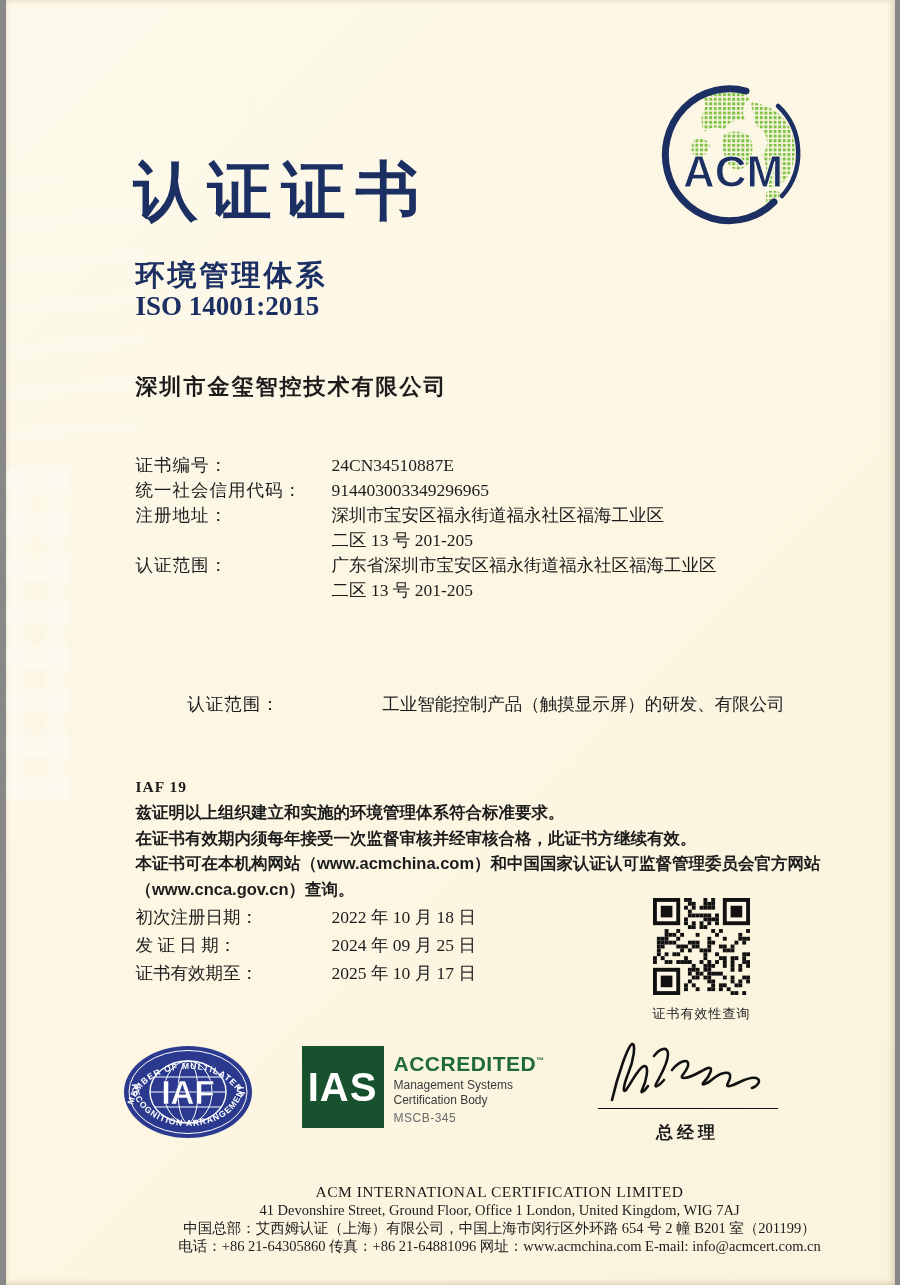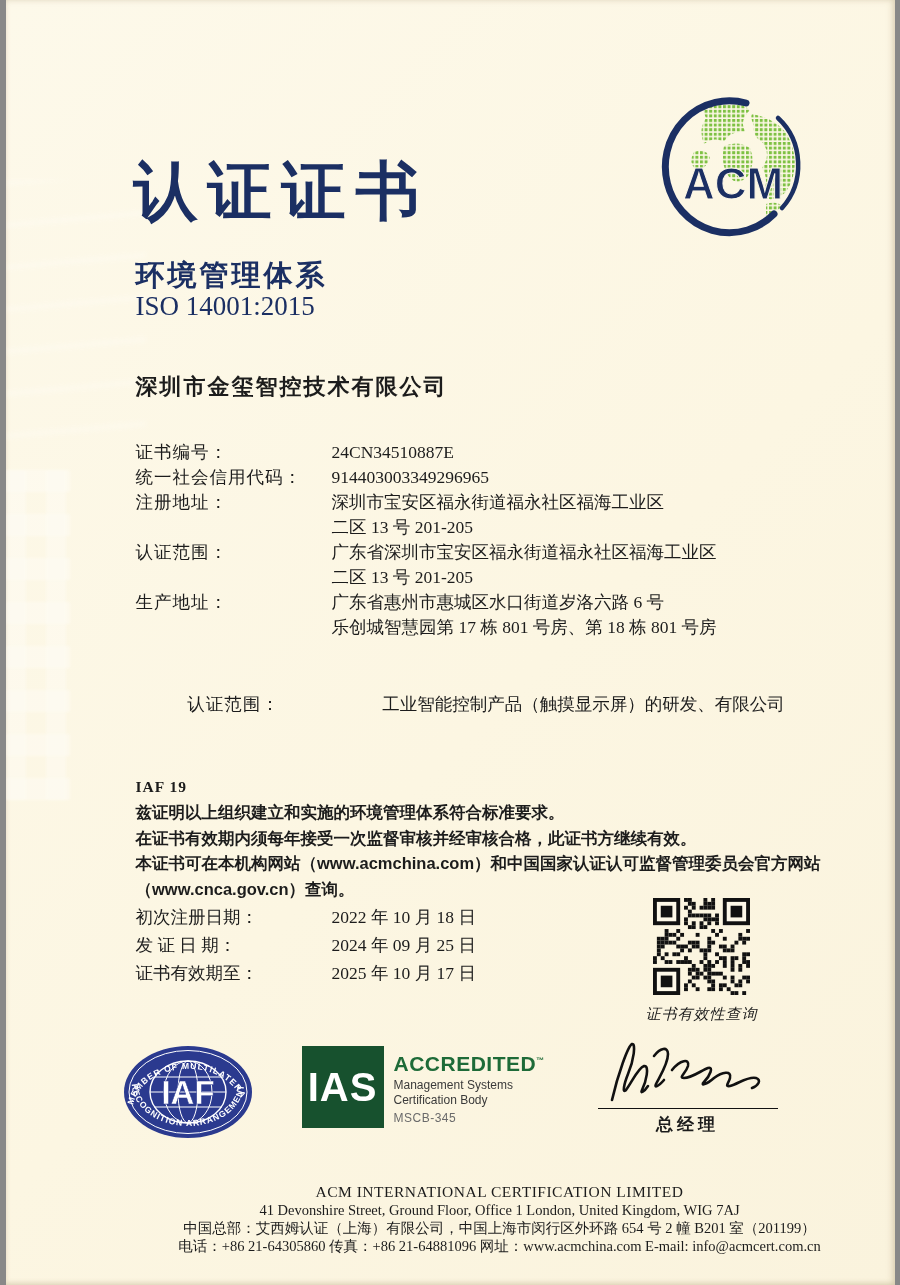--- a/index.html
+++ b/index.html
@@ -7,47 +7,47 @@
     position:relative;width:889px;height:1285px;margin:0 auto;
     background:linear-gradient(135deg,#fdf9ea 0%,#fcf6e2 55%,#faf3dd 100%);
     overflow:hidden;
     font-family:"Liberation Serif","DejaVu Serif",serif;
     color:#1c1c1c;
     box-shadow:inset -3px 0 6px rgba(160,140,100,.25), inset 0 -2px 5px rgba(160,140,100,.2);
   }
   .abs{position:absolute;}
   .title{left:128px;top:148px;font-size:64px;font-weight:900;letter-spacing:10px;color:#1b2f63;font-family:"Liberation Serif","DejaVu Serif",serif;}
   .sys{left:130px;top:256px;font-size:29px;font-weight:bold;letter-spacing:3px;color:#1b2f63;font-family:"Liberation Sans","DejaVu Sans",sans-serif;}
-  .std{left:130px;top:291px;font-size:27px;font-weight:normal;color:#1b2f63;}
+  .std{left:130px;top:291px;font-size:27px;font-weight:bold;color:#1b2f63;}
   .company{left:130px;top:372px;font-size:22px;font-weight:bold;letter-spacing:2px;font-family:"Liberation Sans","DejaVu Sans",sans-serif;}
-  .fields{left:130px;top:440px;width:660px;font-size:17.5px;line-height:25px;}
+  .fields{left:130px;top:453px;width:660px;font-size:17.5px;line-height:25px;}
   .frow{display:flex;}
   .flabel{width:196px;flex:none;letter-spacing:1px;}
   .fval{flex:1;}
   .scope{left:130px;top:692px;width:700px;font-size:17.5px;display:flex;text-align:center;}
   .iafcode{left:130px;top:778px;font-size:15.5px;font-weight:bold;letter-spacing:1px;}
   .statements{left:130px;top:800px;width:706px;font-size:16.5px;font-weight:bold;line-height:25.5px;font-family:"Liberation Sans","DejaVu Sans",sans-serif;}
   .dates{left:130px;top:903px;font-size:17.5px;line-height:28px;}
   .drow{display:flex;}
   .dlabel{width:196px;flex:none;}
   .qrbox{left:636px;top:898px;width:120px;text-align:center;}
-  .qrcap{font-size:15px;margin-top:6px;letter-spacing:1px;font-style:italic;}
+  .qrcap{font-size:13px;margin-top:6px;letter-spacing:1px;}
   .logosrow{left:0;top:1030px;width:900px;height:130px;}
   .iaflogo{position:absolute;left:116px;top:14px;}
   .iaslogo{position:absolute;left:296px;top:16px;display:flex;}
   .iassq{width:82px;height:82px;background:#17512e;display:flex;align-items:center;justify-content:center;}
   .iassq span{color:#fff;font-size:40px;font-weight:bold;font-family:"Liberation Sans","DejaVu Sans",sans-serif;letter-spacing:1px;}
   .iastxt{margin-left:10px;padding-top:6px;font-family:"Liberation Sans","DejaVu Sans",sans-serif;}
   .iasacc{font-size:21px;font-weight:bold;color:#1e6b38;letter-spacing:.5px;}
   .iasacc sup{font-size:8px;color:#1e6b38;}
   .iassub{font-size:12px;color:#3a3a3a;line-height:15px;margin-top:2px;}
   .iasnum{font-size:12px;color:#6a6a6a;margin-top:3px;letter-spacing:.5px;}
   .sigbox{position:absolute;left:592px;top:0px;width:180px;text-align:center;}
   .sigline{border-bottom:1.6px solid #111;margin-top:-4px;}
-  .sigcap{font-size:17px;font-weight:bold;margin-top:4px;letter-spacing:4px;font-family:"Liberation Sans","DejaVu Sans",sans-serif;}
+  .sigcap{font-size:17px;font-weight:bold;margin-top:12px;letter-spacing:4px;font-family:"Liberation Sans","DejaVu Sans",sans-serif;}
   .footer{left:0;top:1183px;width:900px;text-align:center;line-height:18px;padding-left:44px;}
   .f1{font-size:15.5px;letter-spacing:.5px;}
   .f2{font-size:14.5px;}
   .f3,.f4{font-size:14.5px;}
   .wm{left:0;top:470px;width:64px;height:330px;opacity:.55;
       background:
        repeating-linear-gradient(0deg, rgba(255,255,255,.55) 0 22px, rgba(255,255,255,0) 22px 44px),
        repeating-linear-gradient(90deg, rgba(255,255,255,.5) 0 20px, rgba(255,255,255,0) 20px 40px);
       filter:blur(1px);}
   .wm2{left:0;top:180px;width:140px;height:260px;opacity:.4;
@@ -59,21 +59,21 @@
 
 <div class="page">
 
   <div class="abs wm2"></div>
   <div class="abs wm"></div>
 
   <div class="abs title">认证证书</div>
   <div class="abs sys">环境管理体系</div>
   <div class="abs std">ISO 14001:2015</div>
 
-  <div class="abs" style="left:648px;top:96px;">
+  <div class="abs" style="left:648px;top:84px;">
     <svg width="158" height="142" viewBox="0 0 158 142">
       <defs>
         <pattern id="gdots" width="4.6" height="4.6" patternUnits="userSpaceOnUse">
           <rect width="3" height="3" fill="#7ec143"></rect>
         </pattern>
         <clipPath id="globeclip">
             <ellipse cx="79" cy="70" rx="62" ry="64"></ellipse>
           </clipPath>
       </defs>
       <g clip-path="url(#globeclip)">
@@ -105,27 +105,20 @@
       <span class="fval">
         <div>深圳市宝安区福永街道福永社区福海工业区</div>
         <div>二区 13 号 201-205</div>
       </span>
     </div>
     <div class="frow">
       <span class="flabel">认证范围：</span>
       <span class="fval">
         <div>广东省深圳市宝安区福永街道福永社区福海工业区</div>
         <div>二区 13 号 201-205</div>
-      </span>
-    </div>
-    <div class="frow">
-      <span class="flabel">生产地址：</span>
-      <span class="fval">
-        <div>广东省惠州市惠城区水口街道岁洛六路 6 号</div>
-        <div>乐创城智慧园第 17 栋 801 号房、第 18 栋 801 号房</div>
       </span>
     </div>
   </div>
 
   <div class="abs scope">
     <span class="flabel">认证范围：</span>
     <span class="fval">工业智能控制产品（触摸显示屏）的研发、有限公司</span>
   </div>
 
   <div class="abs iafcode">IAF 19</div>

